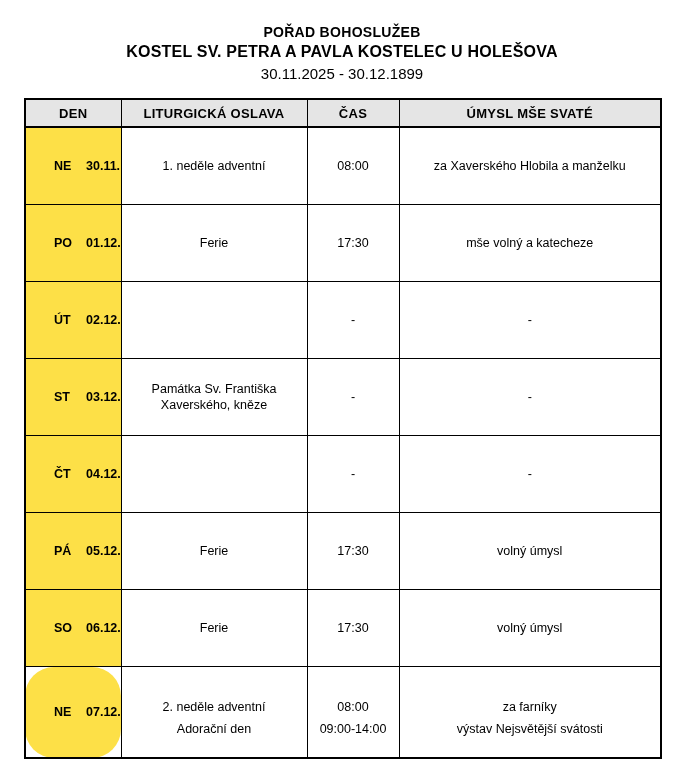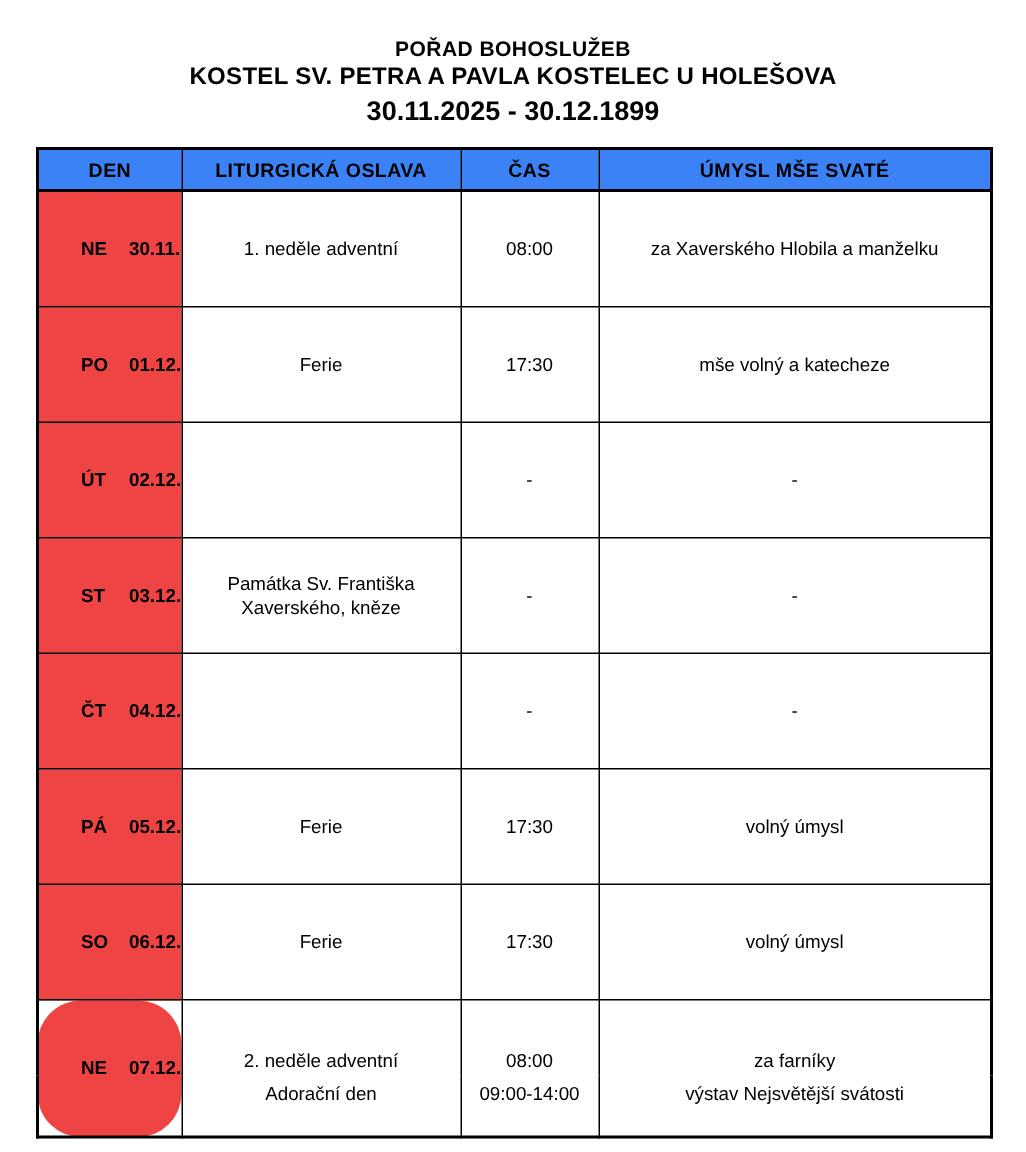--- a/index.html
+++ b/index.html
@@ -30,58 +30,58 @@
     letter-spacing: 0.3px;
     line-height: 20px;
   }
   .header .line2 {
     font-size: 16px;
     font-weight: bold;
     letter-spacing: 0.2px;
     line-height: 20px;
   }
   .header .line3 {
-    font-size: 18px;
-    font-weight: bold;
+    font-size: 15px;
+    font-weight: normal;
     line-height: 20px;
     padding-top: 2px;
   }
 
   .table-wrap {
     margin: 14px 24px 0 24px;
   }
   table.schedule {
     border-collapse: collapse;
     width: 636px;
     table-layout: fixed;
     border: 2px solid #000000;
   }
   table.schedule th,
   table.schedule td {
     border: 1px solid #000000;
     vertical-align: middle;
     font-size: 12.5px;
   }
   table.schedule thead th {
-    background: #3b82f6;
+    background: #e5e5e5;
     font-weight: bold;
     font-size: 13px;
     text-align: center;
     height: 22px;
     padding: 2px 0;
     letter-spacing: 0.3px;
     border-bottom: 2px solid #000000;
   }
   col.c-day { width: 96px; }
   col.c-lit { width: 186px; }
   col.c-time { width: 92px; }
   col.c-int { width: 262px; }
 
   td.day {
-    background: #ef4444;
+    background: #fde047;
     font-weight: bold;
     font-size: 13px;
     text-align: left;
     padding-left: 28px;
     white-space: nowrap;
   }
   td.day .dname { display: inline-block; min-width: 26px; }
   td.day .ddate { display: inline-block; padding-left: 6px; }
 
   td.lit, td.time, td.intent {

